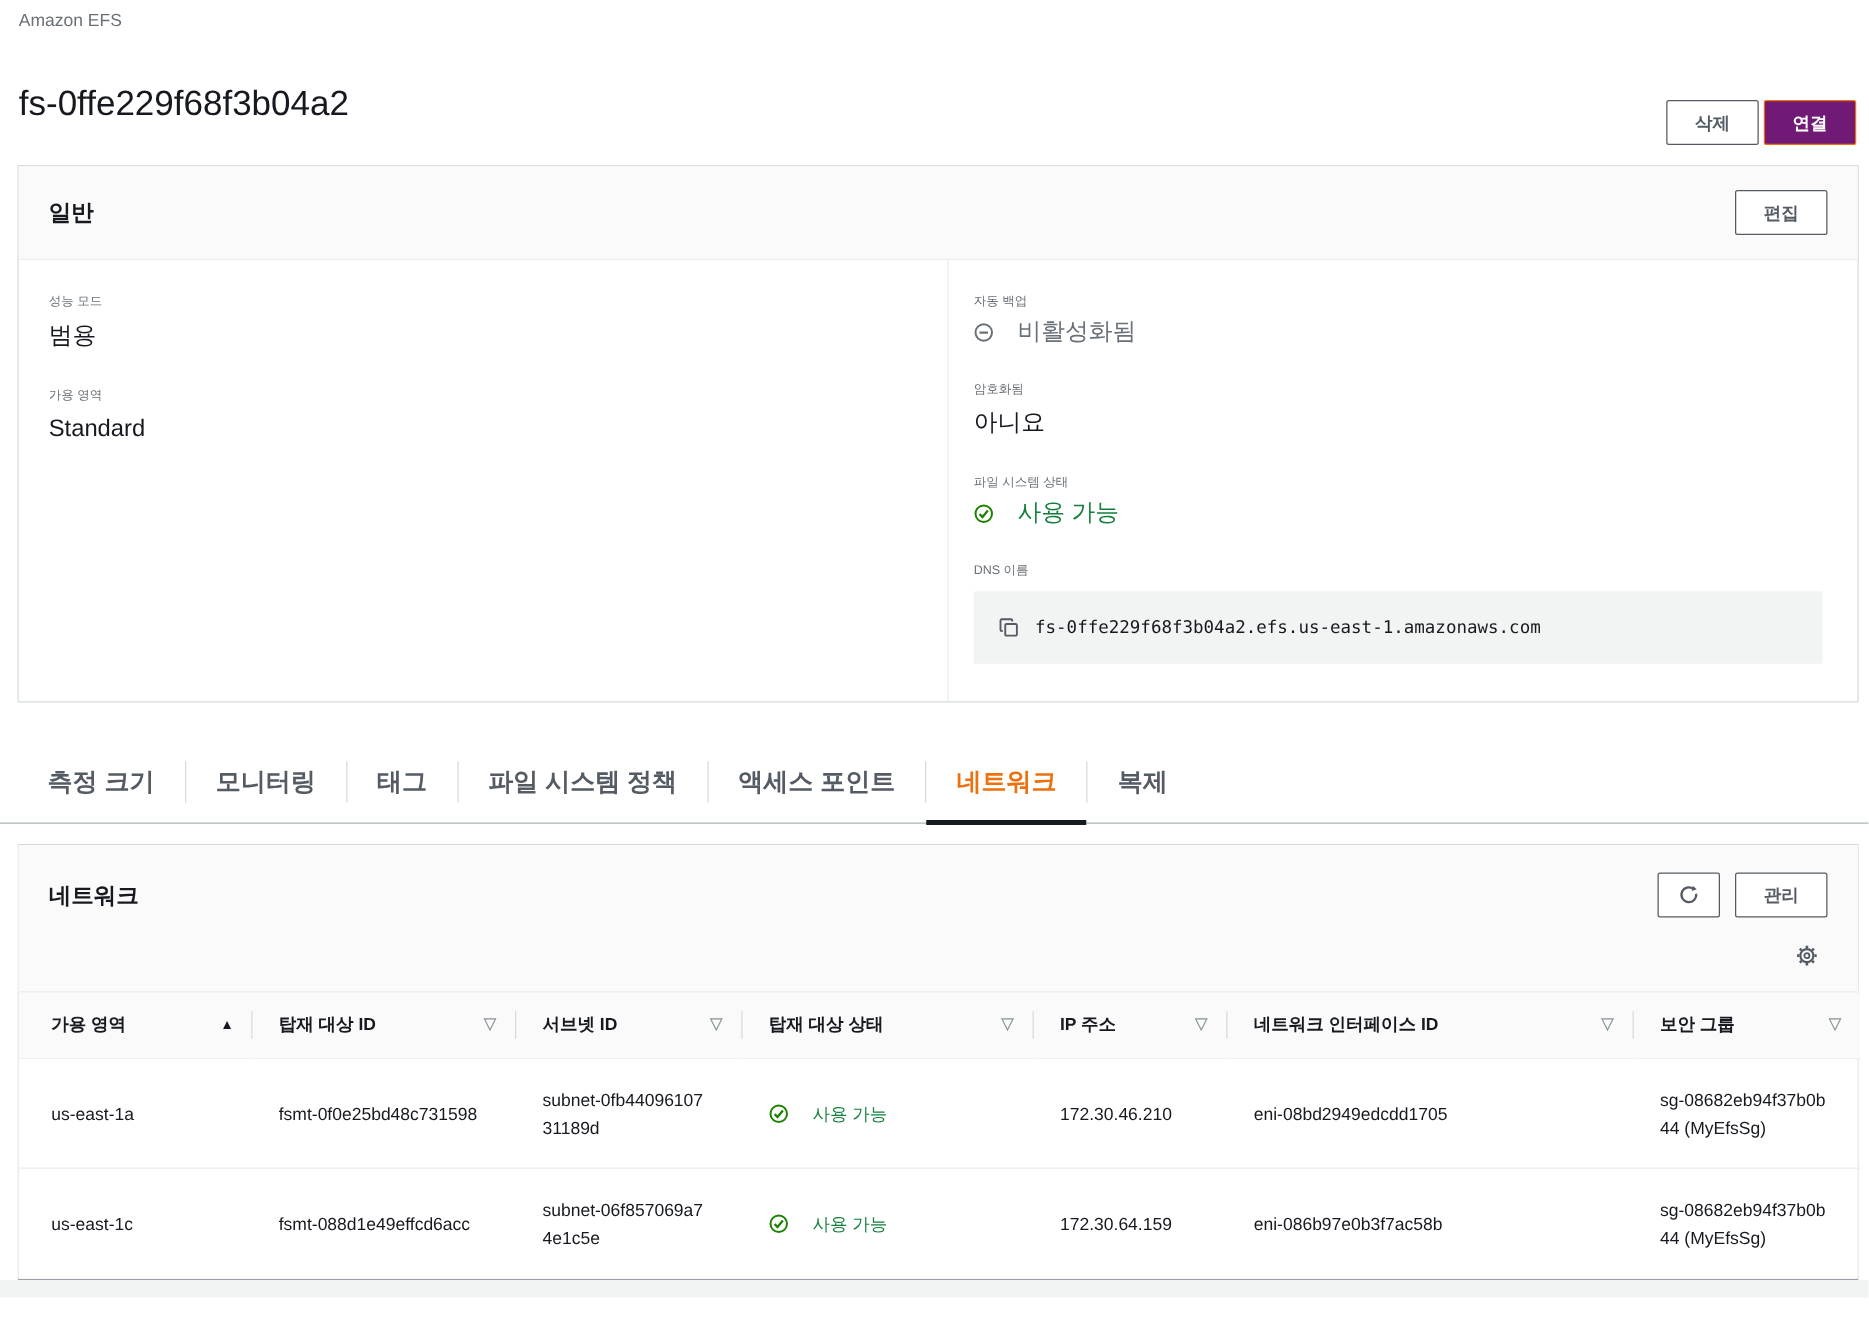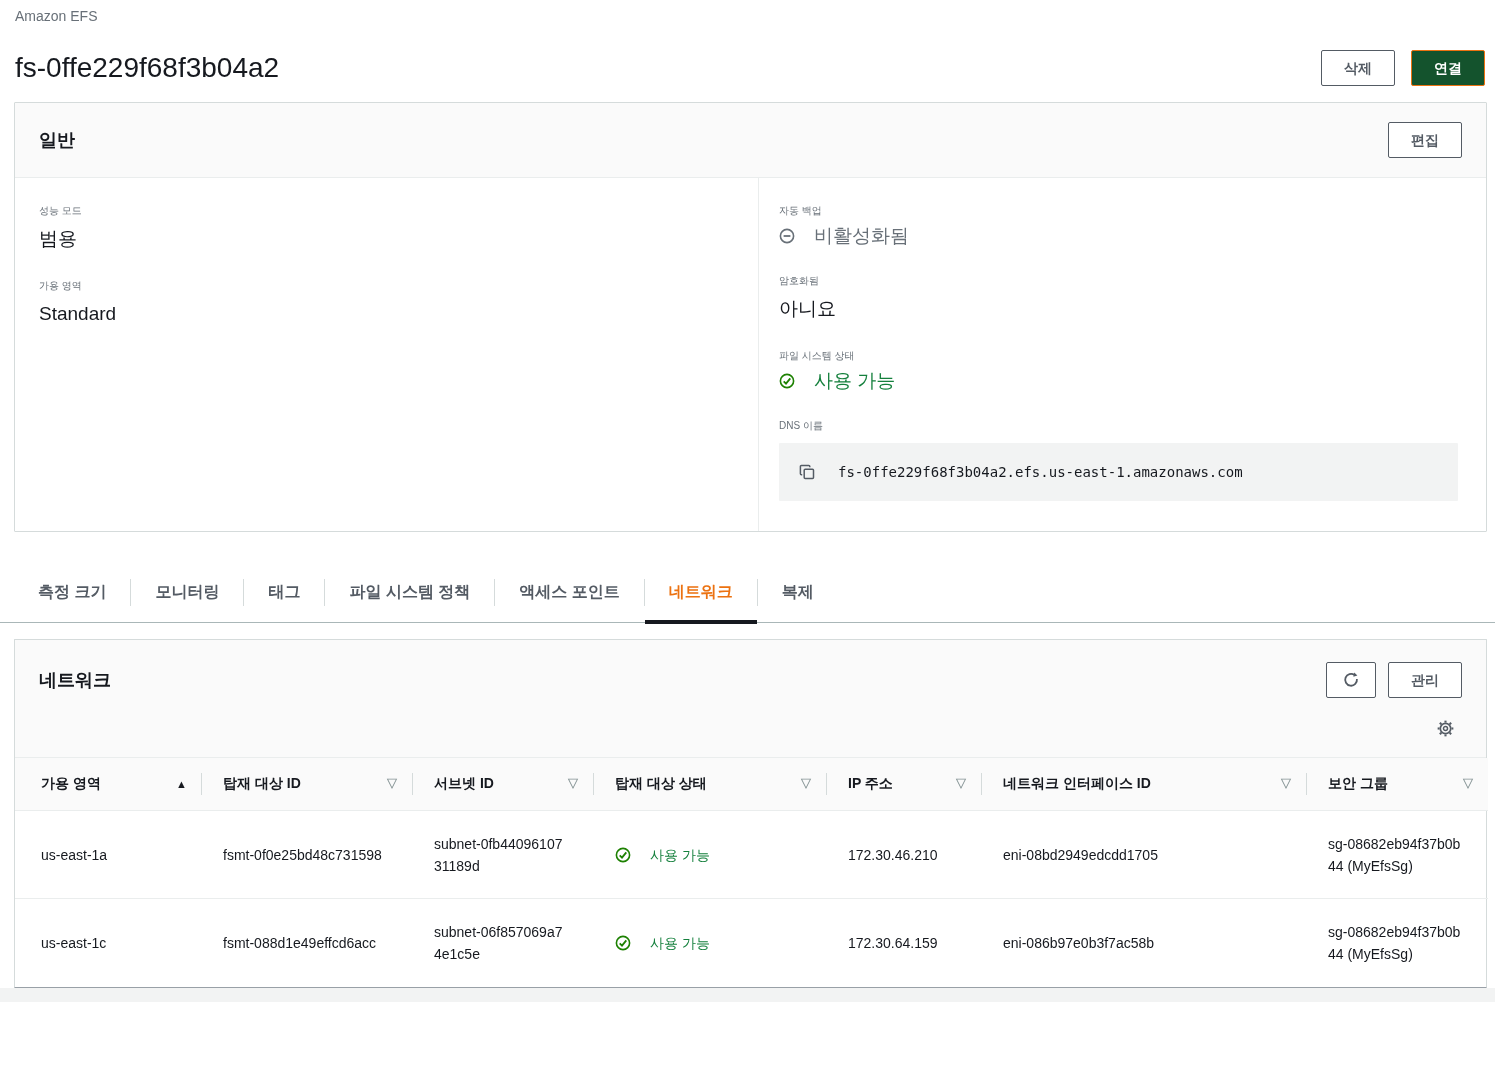--- a/index.html
+++ b/index.html
@@ -15,30 +15,30 @@
 
   
   .breadcrumb-row { padding:8px 0 0 15px; }
   .breadcrumb { font-size:14px; color:#687078; }
 
   .title-row {
     display:flex; justify-content:space-between; align-items:center;
     padding:26px 10px 0 15px;
   }
   .page-title { font-size:28px; font-weight:400; color:#16191f; margin:0; }
-  .title-actions { display:flex; gap:16px; }
+  .title-actions { display:flex; gap:4px;margin-top:30px; }
 
   .btn {
     font-family:"Liberation Sans", sans-serif;
     font-size:14px; font-weight:700;
     border:1px solid #545b64; border-radius:2px;
     background:#fff; color:#545b64;
     padding:8px 22px; cursor:pointer; line-height:18px;
   }
-  .btn.primary { background:#14532d; border-color:#ec7211; color:#fff; }
+  .btn.primary { background:#701a75; border-color:#ec7211; color:#fff; }
   .btn.icon-btn { padding:8px 16px; display:flex; align-items:center; }
 
   
   .panel {
     margin:16px 8px 0 14px;
     border:1px solid #d5dbdb; border-radius:1px;
     background:#fff;
   }
   .panel-header {
     background:#fafafa;
@@ -59,37 +59,37 @@
   .status-line { display:flex; align-items:center; gap:19px; line-height:20px; }
   .status-line.gray { color:#687078; }
   .status-line.green { color:#15803d; }
   .icon16 { width:16px; height:16px; flex:0 0 16px; display:inline-block; }
 
   .dns-box {
     margin-top:10px;
     background:#f2f3f3;
     border-radius:1px;
     padding:21px 20px;
-    display:flex; align-items:center; gap:23px;
+    display:flex; align-items:center; gap:13px;
     font-family:"DejaVu Sans Mono","Liberation Mono",monospace;
     font-size:14px; color:#16191f;
   }
   .copy-btn { background:none; border:none; padding:0; margin:0; cursor:pointer; display:flex; }
 
   
   .tabs {
     margin-top:35px;
     display:flex; align-items:stretch;
     border-bottom:1px solid #aab7b8;
     padding-left:14px;
   }
   .tab {
     position:relative;
     padding:15px 24px 19px 24px;
-    font-size:16px; font-weight:700; color:#545b64;
+    font-size:20px; font-weight:700; color:#545b64;
     cursor:pointer; white-space:nowrap;
   }
   .tab.active { color:#ec7211; }
   .tab.active::after {
     content:""; position:absolute; left:0; right:0; bottom:-2px;
     height:4px; background:#16191f;
   }
   .tab-divider { width:1px; background:#d5dbdb; margin:12px 0 16px 0; }
 
   

